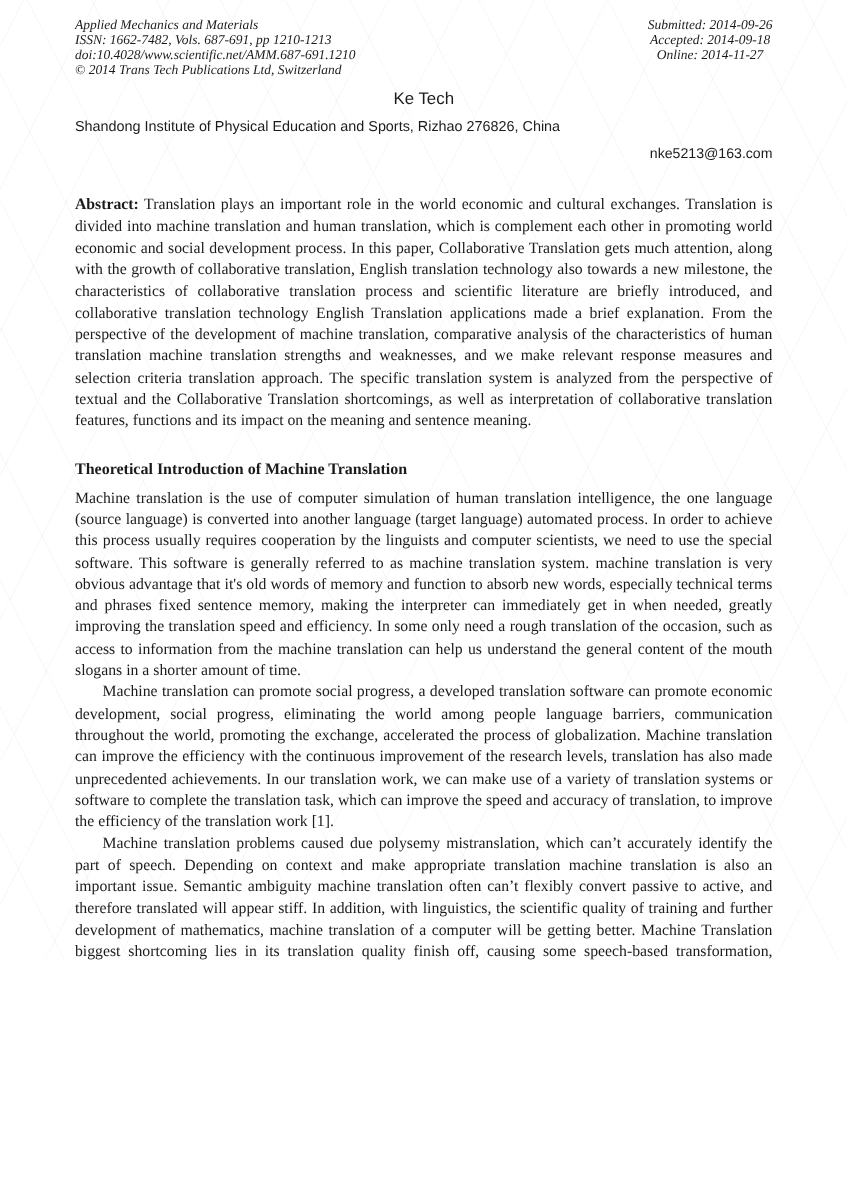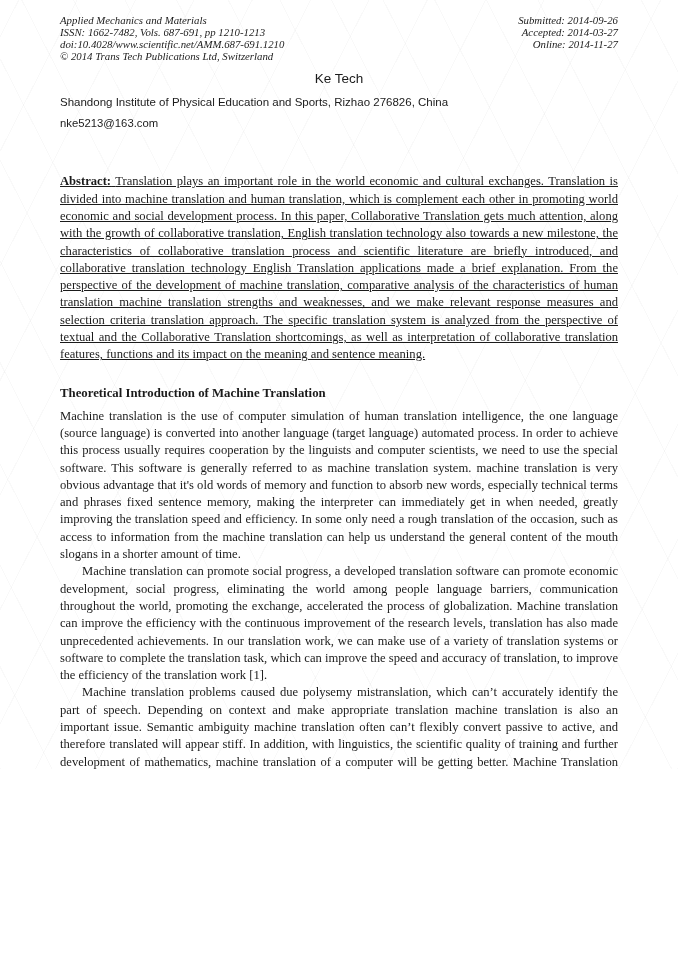--- a/index.html
+++ b/index.html
@@ -37,21 +37,21 @@
   
   .hdr {
     display: flex;
     justify-content: space-between;
     font-family: "Liberation Serif", serif;
     font-style: italic;
     font-size: 10.8px;
     line-height: 12.1px;
     white-space: nowrap;
   }
-  .hdr-right { text-align: right; }
+  .hdr-right { text-align: center; }
 
   
   .title {
     margin: 21px 0 0 0;
     font-family: "Liberation Sans", sans-serif;
     font-weight: bold;
     font-size: 15.5px;
     line-height: 20px;
     text-align: center;
   }
@@ -64,40 +64,40 @@
   .affil {
     margin-top: 10px;
     font-family: "Liberation Sans", sans-serif;
     font-size: 11.5px;
     text-align: left;
   }
   .email {
     margin-top: 9px;
     font-family: "Liberation Sans", sans-serif;
     font-size: 11.3px;
-    text-align: left;
+    text-align: right;
   }
 
   
   .keywords {
     margin: 25px 0 0 0;
     font-family: "Liberation Sans", sans-serif;
     font-size: 11.5px;
   }
   .keywords b { font-weight: bold; }
 
   
   .abstract, .body-par {
     font-family: "Liberation Serif", serif;
     font-size: 12.6px;
     line-height: 17.3px;
     text-align: justify;
     margin: 0;
   }
-  .abstract { margin-top: 44px; text-decoration: underline; }
+  .abstract { margin-top: 26px; }
   .abstract b { font-weight: bold; }
 
   .section-heading {
     margin: 21px 0 0 0;
     font-family: "Liberation Serif", serif;
     font-weight: bold;
     font-size: 12.8px;
     line-height: 16px;
   }
   .body-par.first { margin-top: 7px; }
@@ -111,21 +111,21 @@
 
     <div class="hdr">
       <div class="hdr-left">
         <div>Applied Mechanics and Materials</div>
         <div>ISSN: 1662-7482, Vols. 687-691, pp 1210-1213</div>
         <div>doi:10.4028/www.scientific.net/AMM.687-691.1210</div>
         <div>© 2014 Trans Tech Publications Ltd, Switzerland</div>
       </div>
       <div class="hdr-right">
         <div>Submitted: 2014-09-26</div>
-        <div>Accepted: 2014-03-27</div>
+        <div>Accepted: 2014-09-18</div>
         <div>Online: 2014-11-27</div>
       </div>
     </div>
 
 
     <div class="author">Ke Tech</div>
 
     <div class="affil">Shandong Institute of Physical Education and Sports, Rizhao 276826, China</div>
 
     <div class="email">nke5213@163.com</div>

